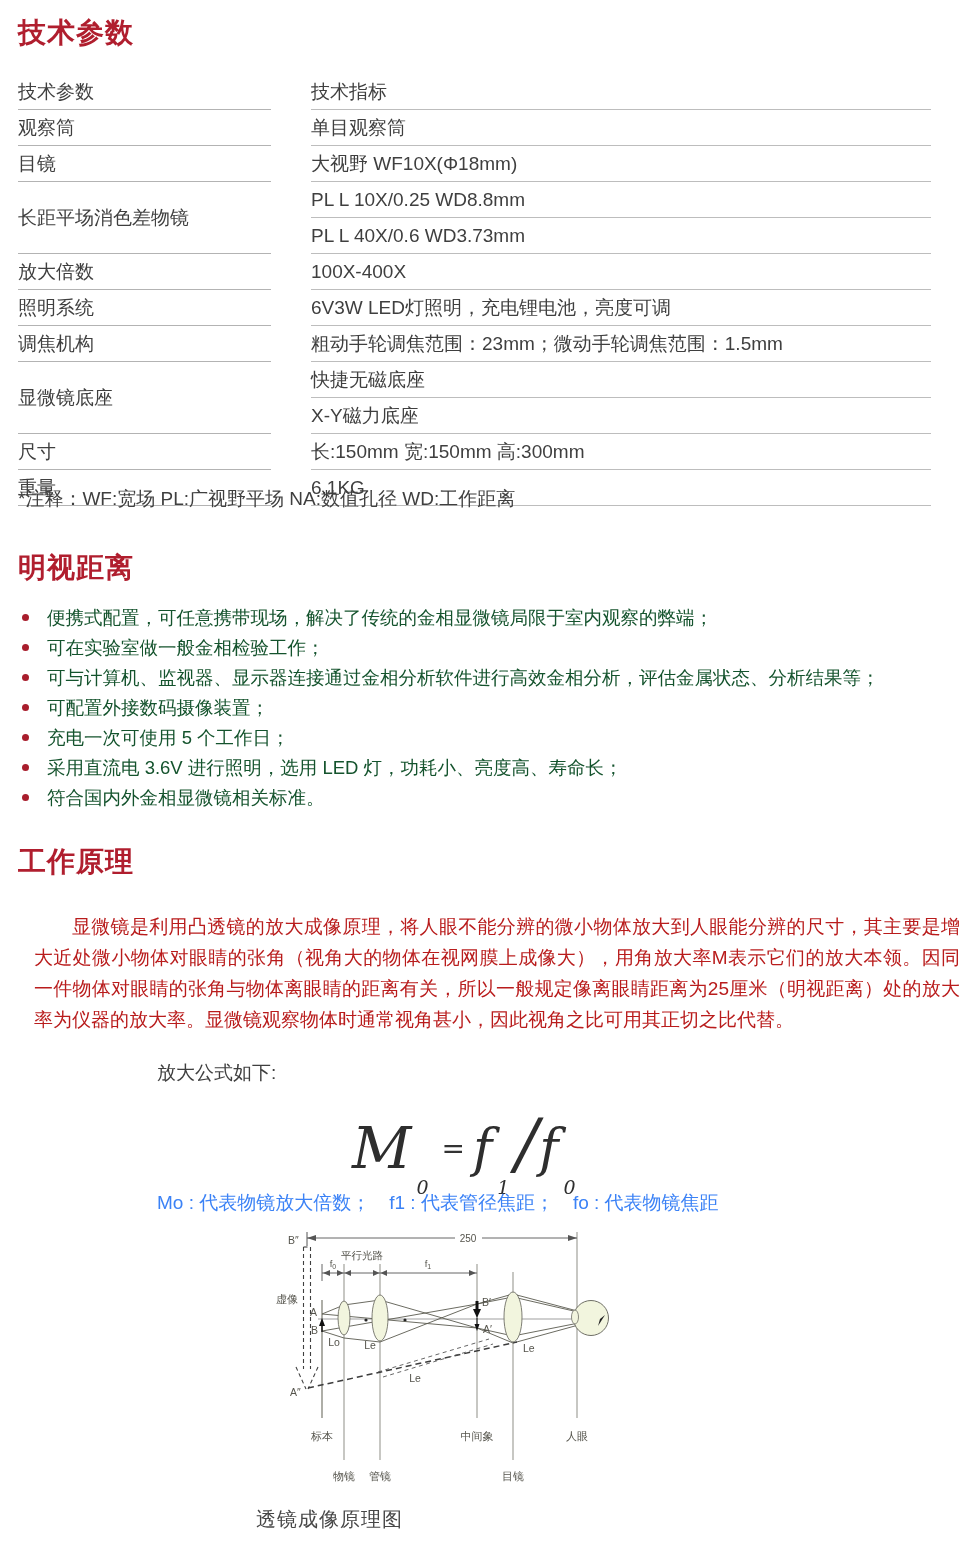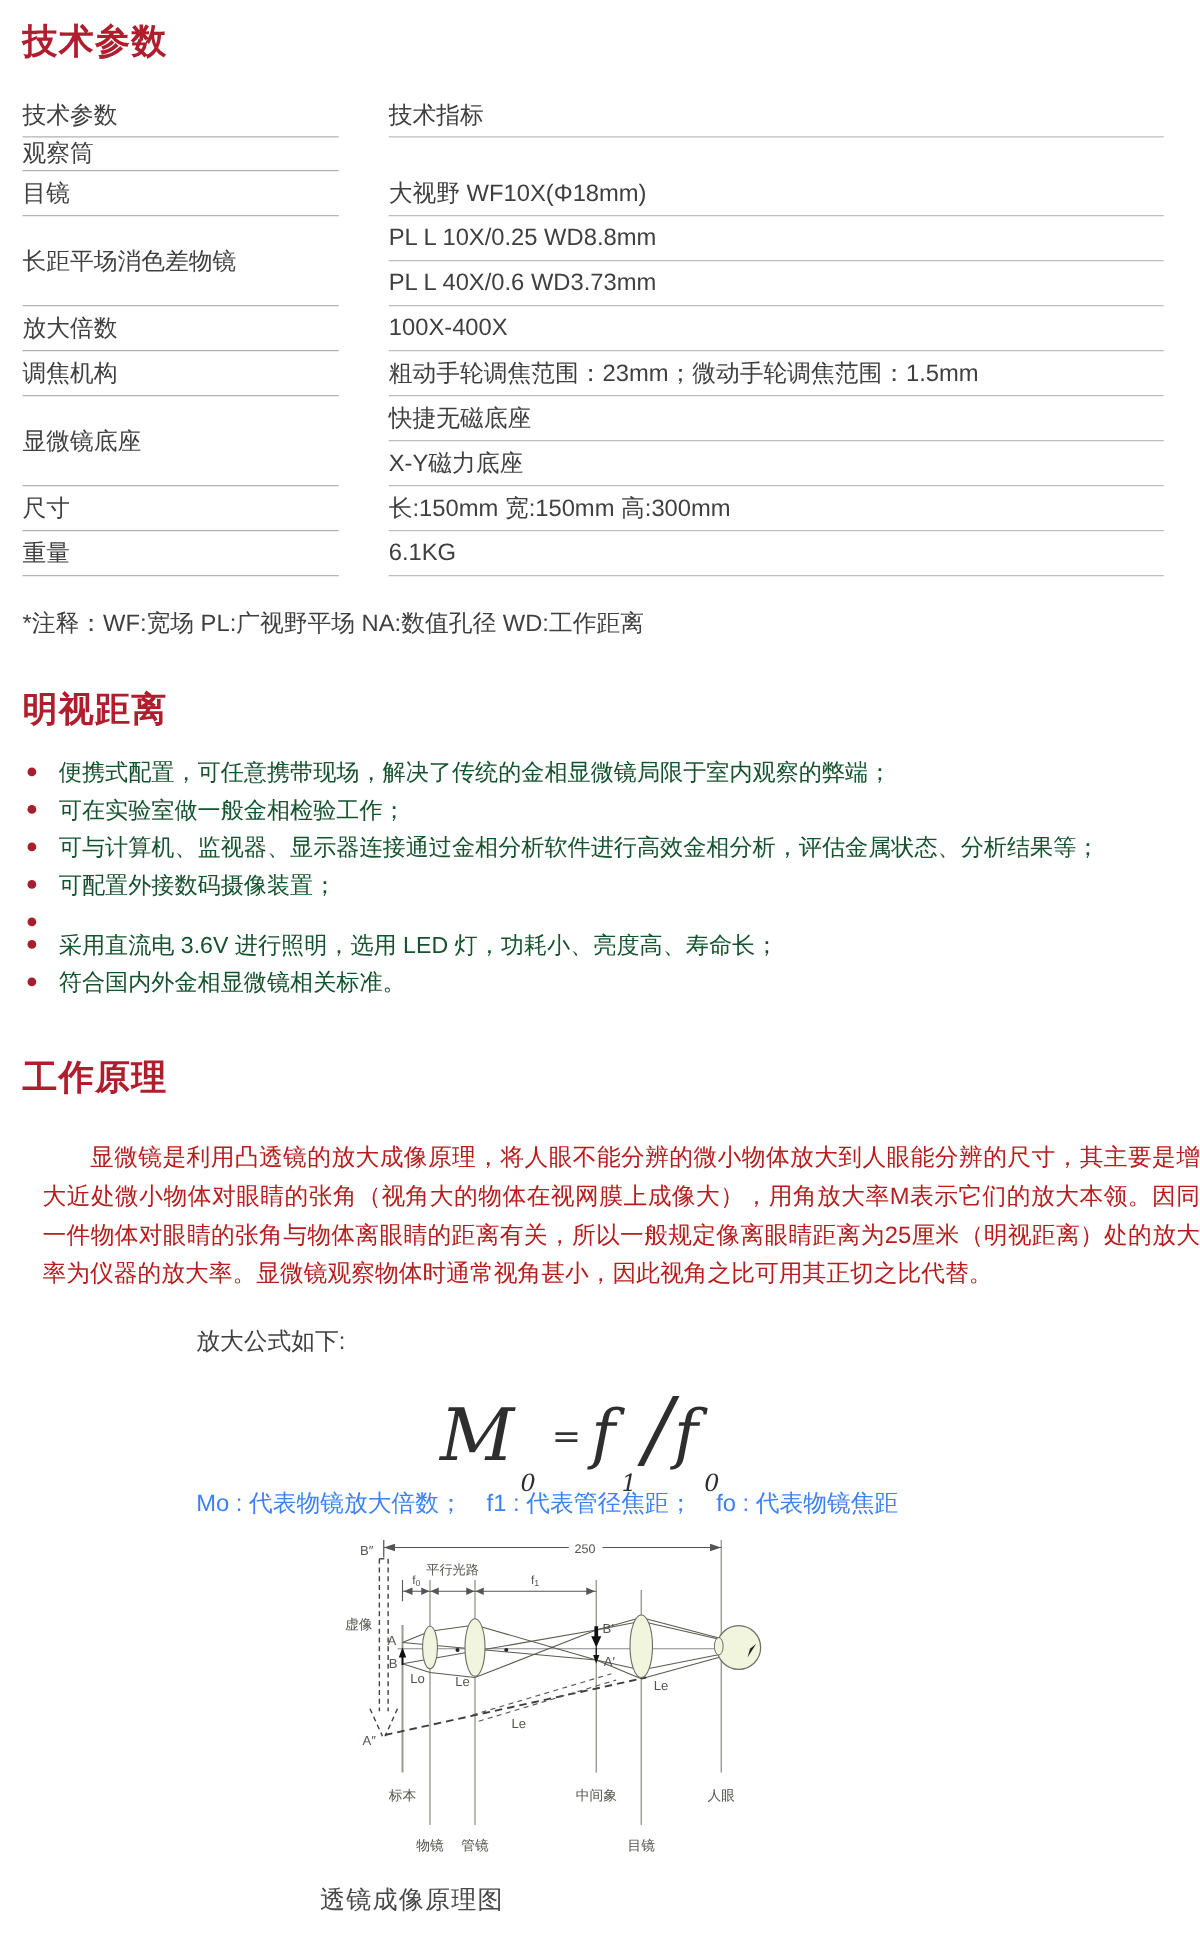--- a/index.html
+++ b/index.html
@@ -46,20 +46,23 @@
 
 <div class="abs spec-table">
   <div class="srow h1row">
     <div class="sleft sval" style="border-bottom:1px solid #b3b3b3;">技术参数</div>
     <div class="sright">
         <div class="sval">技术指标</div>
       </div>
   </div>
   <div class="srow">
     <div class="sleft">观察筒</div>
+    <div class="sright">
+        <div class="sval">单目观察筒</div>
+      </div>
   </div>
   <div class="srow">
     <div class="sleft">目镜</div>
     <div class="sright">
         <div class="sval">大视野 WF10X(Φ18mm)</div>
       </div>
   </div>
   <div class="srow">
     <div class="sleft">长距平场消色差物镜</div>
     <div class="sright">
@@ -67,20 +70,26 @@
       <div class="sval">PL L 40X/0.6 WD3.73mm</div>
     </div>
   </div>
   <div class="srow">
     <div class="sleft">放大倍数</div>
     <div class="sright">
         <div class="sval">100X-400X</div>
       </div>
   </div>
   <div class="srow">
+    <div class="sleft">照明系统</div>
+    <div class="sright">
+        <div class="sval">6V3W LED灯照明，充电锂电池，亮度可调</div>
+      </div>
+  </div>
+  <div class="srow">
     <div class="sleft">调焦机构</div>
     <div class="sright">
         <div class="sval">粗动手轮调焦范围：23mm；微动手轮调焦范围：1.5mm</div>
       </div>
   </div>
   <div class="srow">
     <div class="sleft">显微镜底座</div>
     <div class="sright">
       <div class="sval">快捷无磁底座</div>
       <div class="sval">X-Y磁力底座</div>
@@ -116,20 +125,21 @@
   <li>
       <span class="dot"></span>
       <span>可与计算机、监视器、显示器连接通过金相分析软件进行高效金相分析，评估金属状态、分析结果等；</span>
     </li>
   <li>
       <span class="dot"></span>
       <span>可配置外接数码摄像装置；</span>
     </li>
   <li>
       <span class="dot"></span>
+      <span>充电一次可使用 5 个工作日；</span>
     </li>
   <li>
       <span class="dot"></span>
       <span>采用直流电 3.6V 进行照明，选用 LED 灯，功耗小、亮度高、寿命长；</span>
     </li>
   <li>
       <span class="dot"></span>
       <span>符合国内外金相显微镜相关标准。</span>
     </li>
 </ul>

